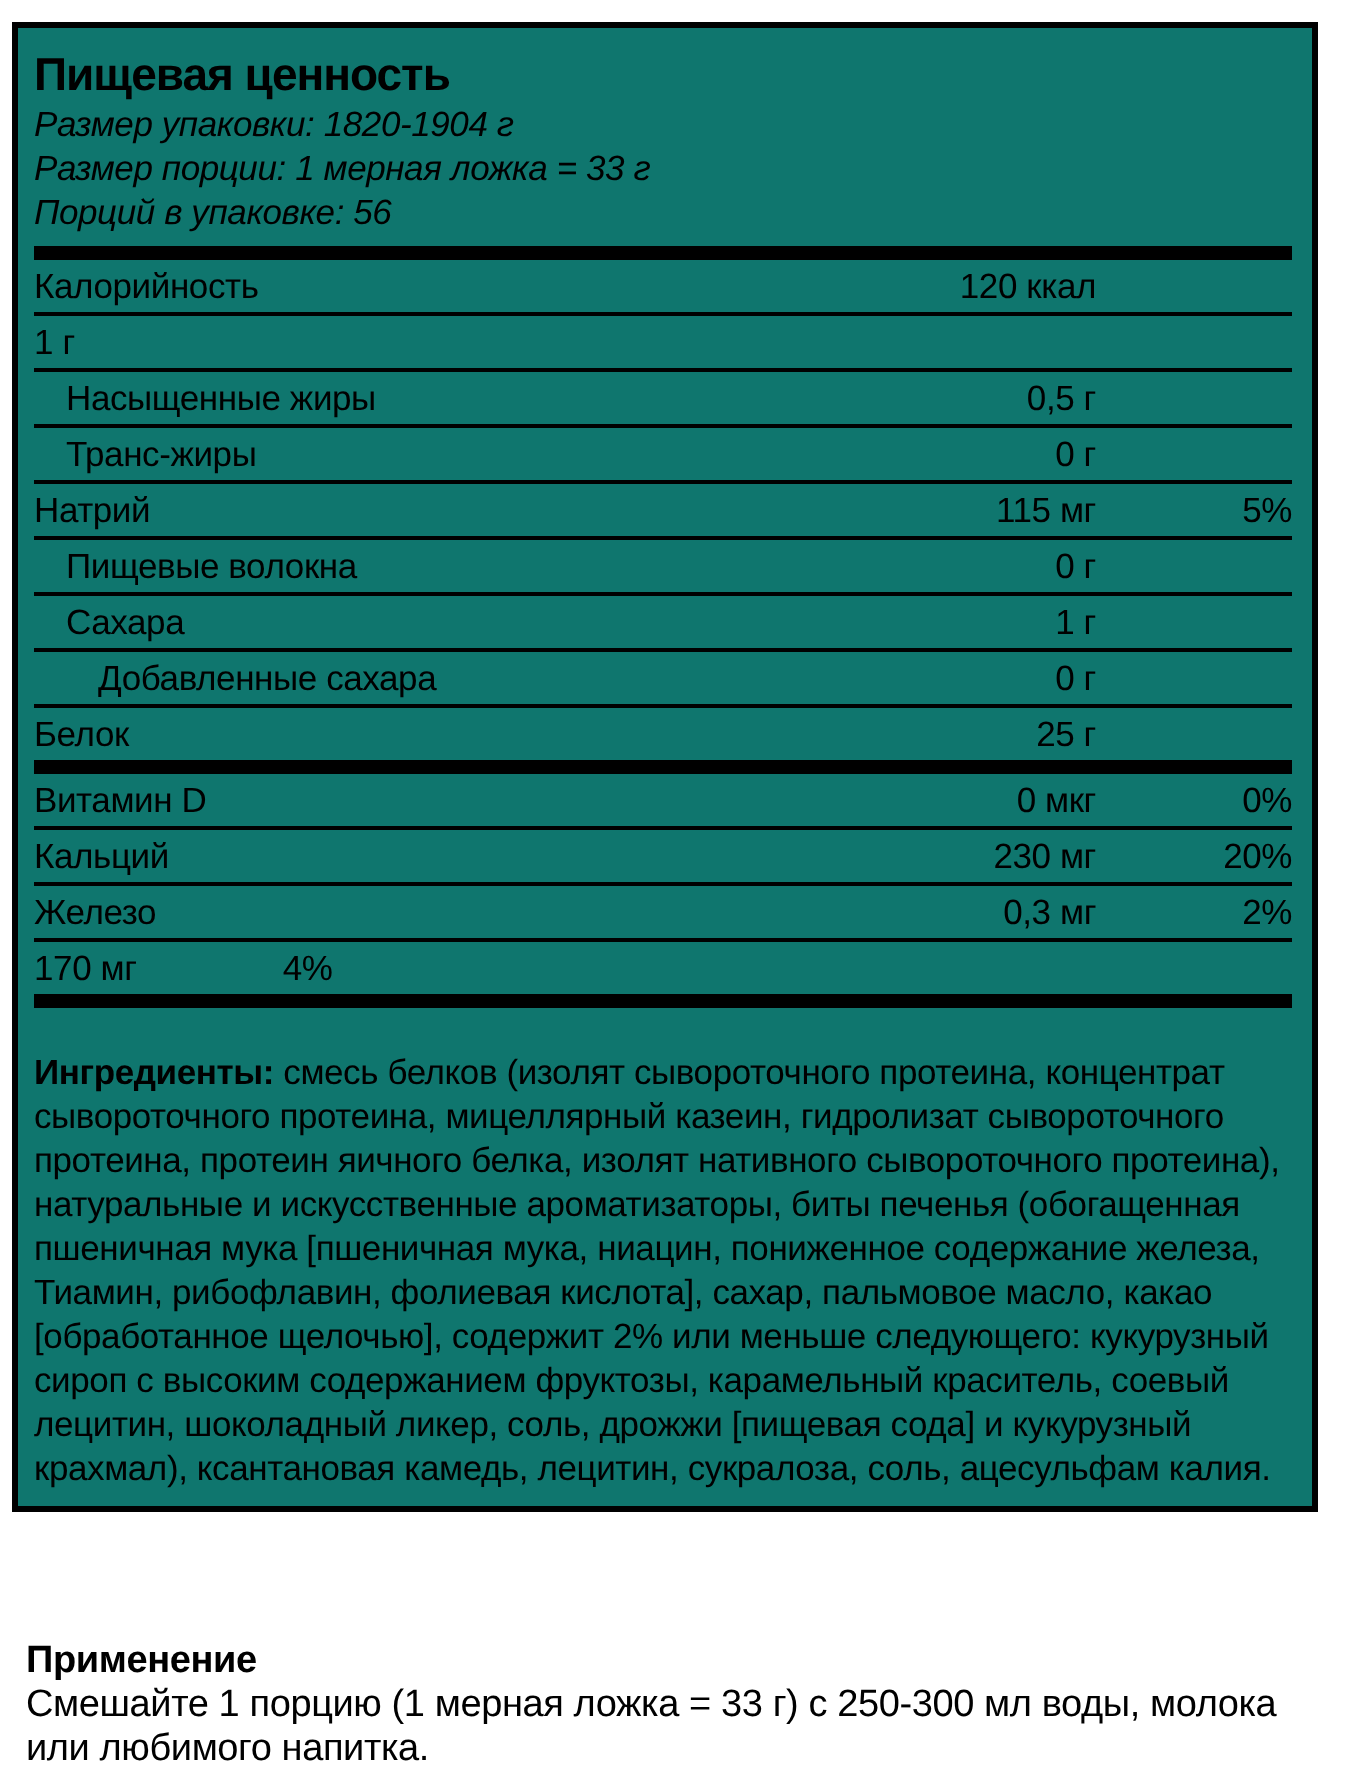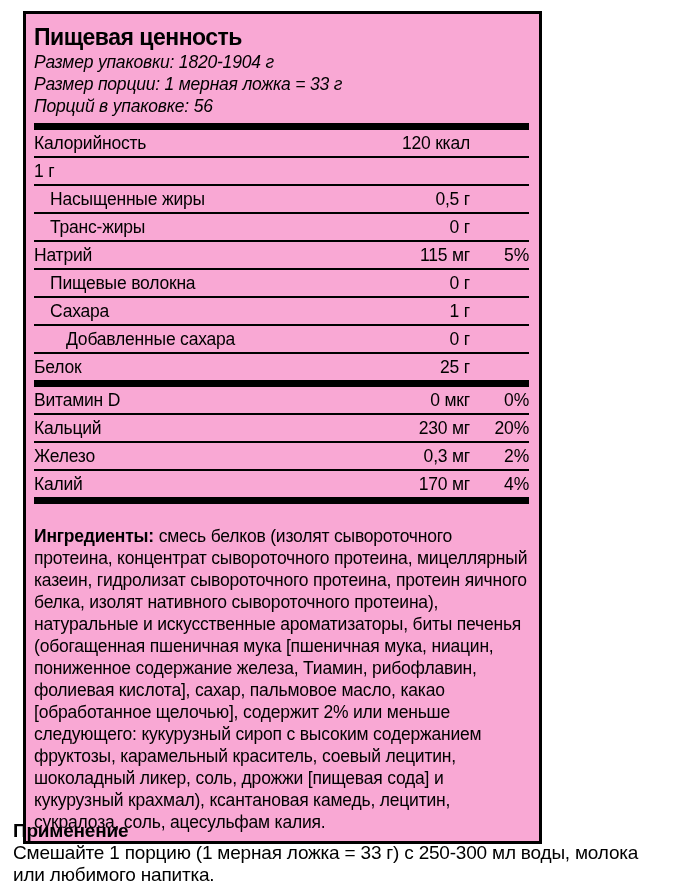--- a/index.html
+++ b/index.html
@@ -7,27 +7,27 @@
     padding: 0;
     width: 684px;
     height: 896px;
     background: #ffffff;
     color: #000000;
     font-family: "Liberation Sans", sans-serif;
     letter-spacing: -0.2px;
   }
   .panel {
     position: absolute;
-    left: 23px;
+    left: 6px;
     top: 11px;
-    width: 519px;
+    width: 653px;
     box-sizing: border-box;
     border: 3px solid #000;
     padding: 10px 10px 8px 8px;
-    background: #f9a8d4;
+    background: #0f766e;
   }
   .title {
     font-size: 23px;
     font-weight: bold;
     line-height: 27px;
     letter-spacing: -0.5px;
   }
   .pkg-line {
     font-size: 17.5px;
     line-height: 22px;
@@ -37,20 +37,21 @@
     height: 7px;
     background: #000;
   }
   .bar.after-header { margin-top: 6px; }
   .row {
     display: flex;
     align-items: center;
     height: 26px;
     border-bottom: 2px solid #000;
     font-size: 17.5px;
+    gap: 39px;
   }
   .row.nb { border-bottom: none; }
   .row .n { flex: 1 1 auto; white-space: nowrap; }
   .row.i1 .n { padding-left: 16px; }
   .row.i2 .n { padding-left: 32px; }
   .row .a { flex: 0 0 auto; text-align: right; white-space: nowrap; }
   .row .d { flex: 0 0 59px; width: 59px; text-align: right; white-space: nowrap; }
   .ingredients {
     margin-top: 21px;
     font-size: 17.5px;
@@ -134,21 +135,20 @@
     <span class="n">Кальций</span>
     <span class="a">230 мг</span>
     <span class="d">20%</span>
   </div>
   <div class="row">
     <span class="n">Железо</span>
     <span class="a">0,3 мг</span>
     <span class="d">2%</span>
   </div>
   <div class="row nb">
-    <span class="n">Калий</span>
     <span class="a">170 мг</span>
     <span class="d">4%</span>
   </div>
 
   <div class="bar"></div>
 
   <div class="ingredients"><span class="b">Ингредиенты:</span><span> смесь белков (изолят сывороточного протеина, концентрат сывороточного протеина, мицеллярный казеин, гидролизат сывороточного протеина, протеин яичного белка, изолят нативного сывороточного протеина), натуральные и искусственные ароматизаторы, биты печенья (обогащенная пшеничная мука [пшеничная мука, ниацин, пониженное содержание железа, Тиамин, рибофлавин, фолиевая кислота], сахар, пальмовое масло, какао [обработанное щелочью], содержит 2% или меньше следующего: кукурузный сироп с высоким содержанием фруктозы, карамельный краситель, соевый лецитин, шоколадный ликер, соль, дрожжи [пищевая сода] и кукурузный крахмал), ксантановая камедь, лецитин, сукралоза, соль, ацесульфам калия.</span></div>
 </div>
 
 <div class="usage">

